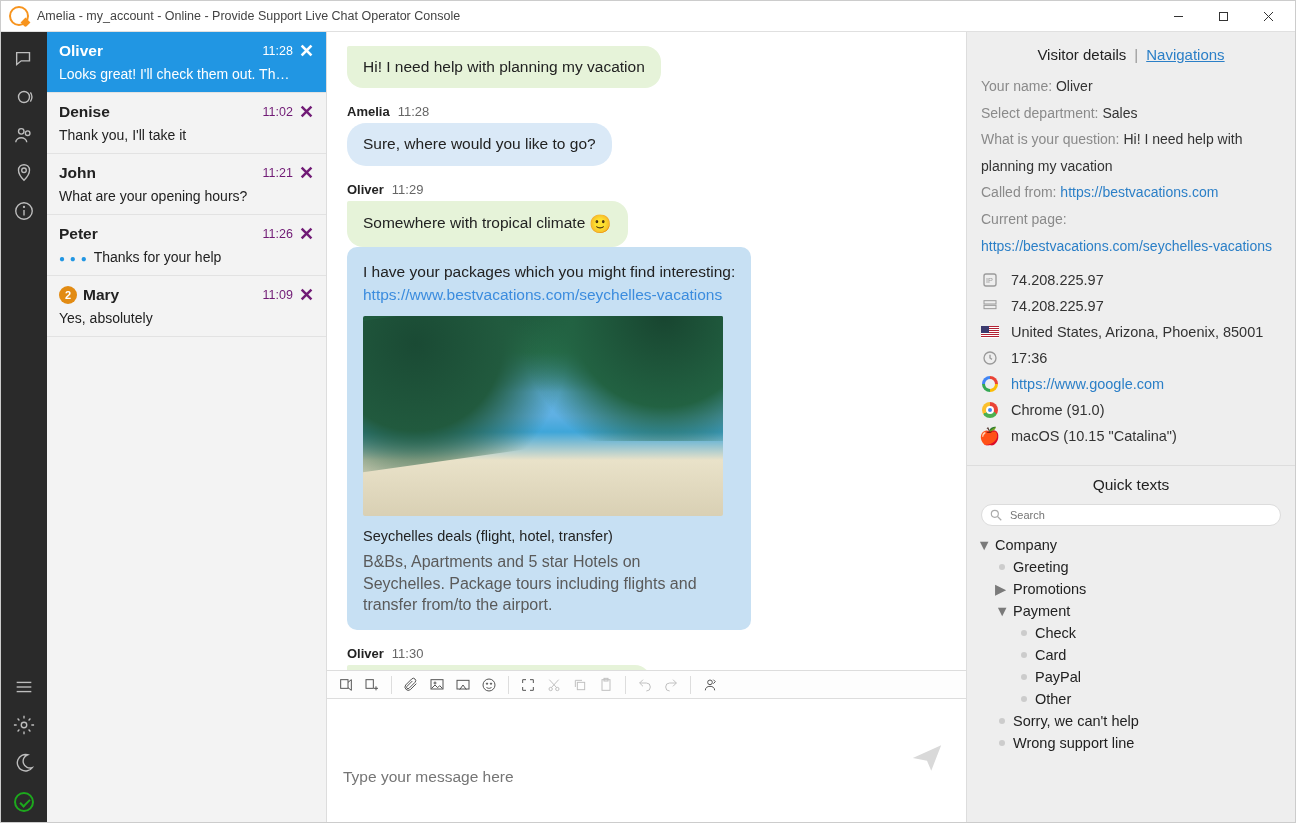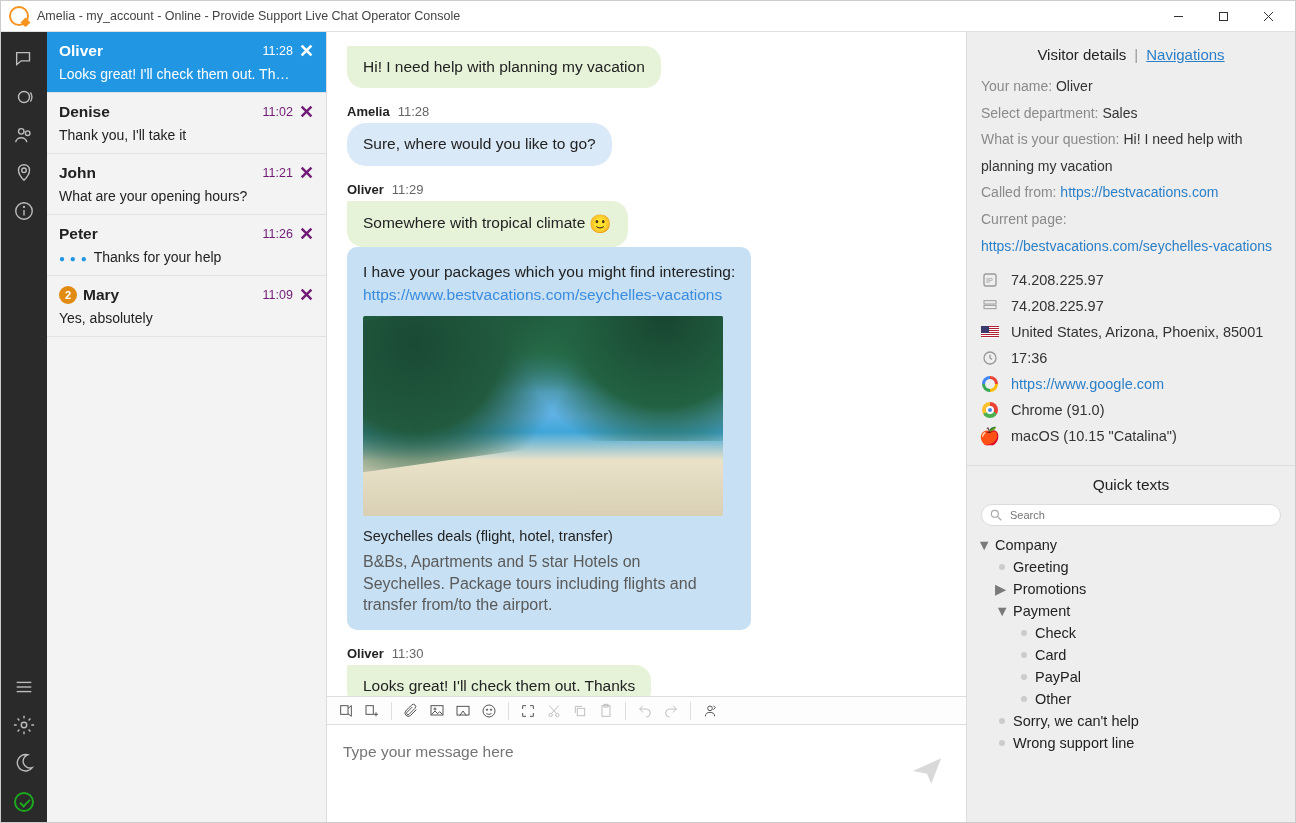--- a/index.html
+++ b/index.html
@@ -52,21 +52,21 @@
 .card-title{font-size:14.5px;margin-top:10px;color:#222;}
 .card-sub{font-size:16px;color:#5a5a5a;margin-top:4px;max-width:360px;line-height:1.35;}
 .emoji{font-size:18px;vertical-align:-2px;}
 
 .ctoolbar{height:28px;border-top:1px solid #ddd;display:flex;align-items:center;padding:0 8px;gap:4px;background:#fdfdfd;}
 .ctoolbar .tb{width:22px;height:22px;display:flex;align-items:center;justify-content:center;color:#555;}
 .ctoolbar .tb.dis{color:#c0c0c0;}
 .ctoolbar .sep{width:1px;height:18px;background:#ddd;margin:0 4px;}
 .ctoolbar svg{width:16px;height:16px;stroke:currentColor;fill:none;stroke-width:1.5;}
 
-.input-area{height:98px;border-top:1px solid #ddd;display:flex;align-items:flex-start;padding:18px 16px;}
+.input-area{height:124px;border-top:1px solid #ddd;display:flex;align-items:flex-end;padding:18px 16px;}
 .input-area textarea{flex:1;border:none;resize:none;font:inherit;font-size:15.5px;outline:none;color:#999;}
 .send{width:40px;height:40px;color:#ccc;align-self:center;}
 .send svg{width:34px;height:34px;fill:#d9d9d9;}
 
 .right{width:329px;background:#eeeeee;border-left:1px solid #ddd;display:flex;flex-direction:column;overflow:hidden;}
 .right .tabs{display:flex;justify-content:center;gap:8px;padding:14px 0 10px;font-size:15px;}
 .right .tabs .tab{color:#222;}
 .right .tabs .divider{color:#999;}
 .right .tabs .tab.link{color:#2b7fc7;text-decoration:underline;}
 .right .details{padding:0 14px;font-size:14px;line-height:1.9;color:#333;}

